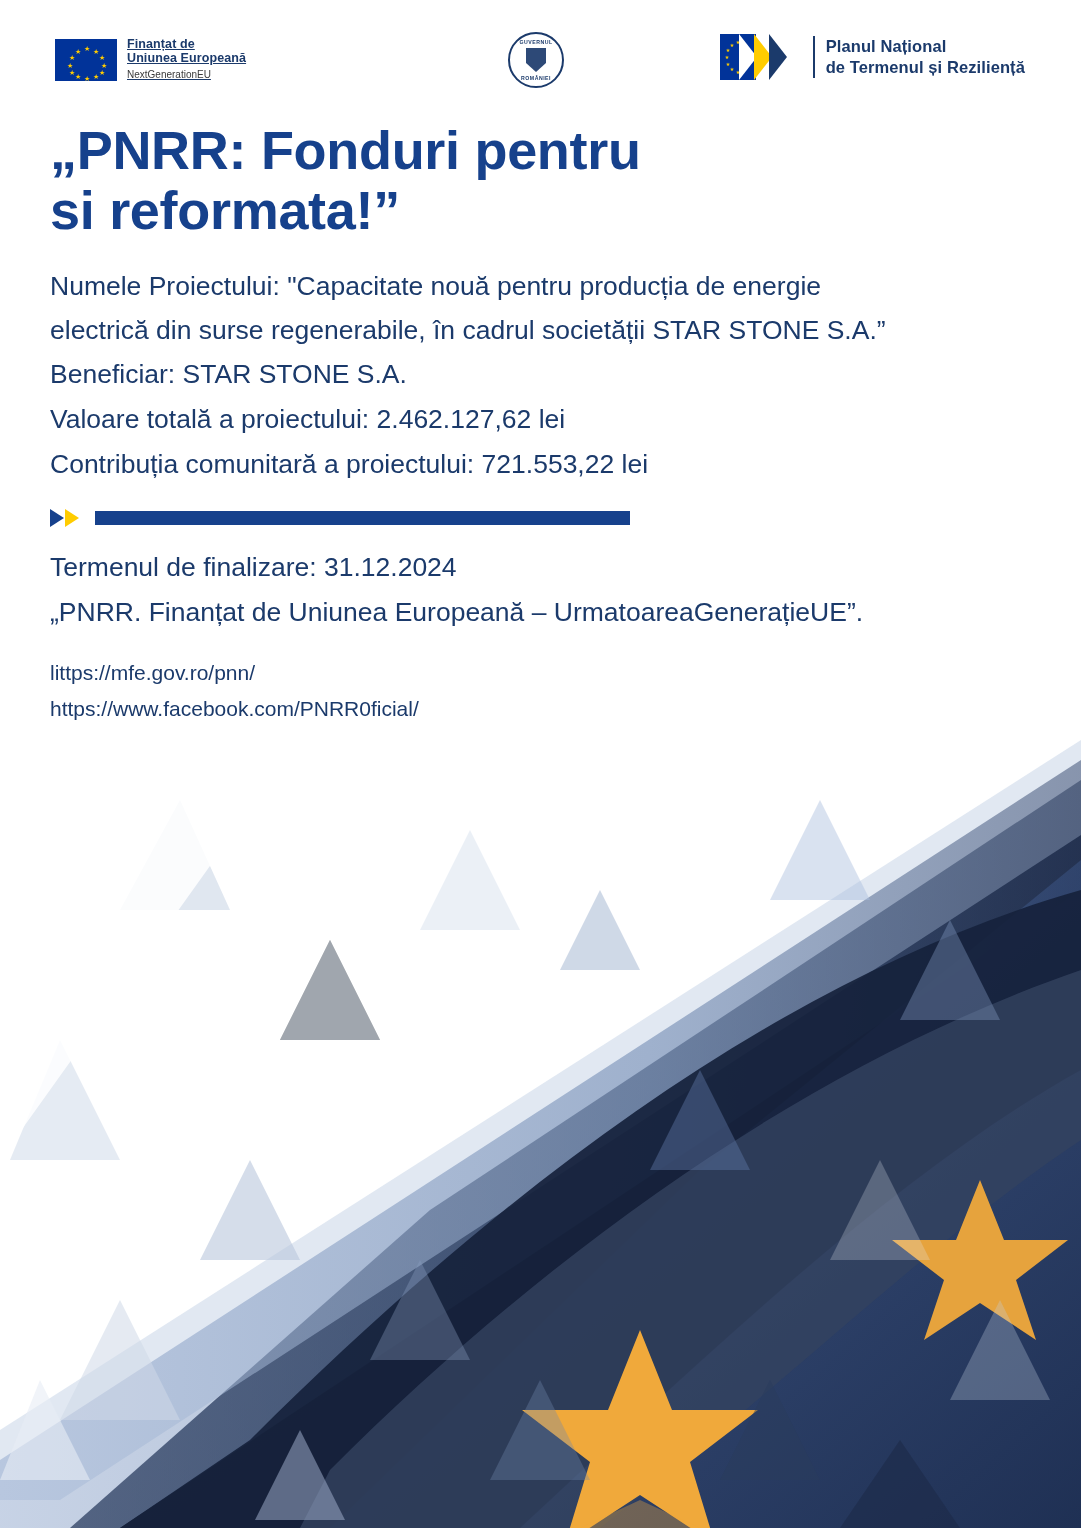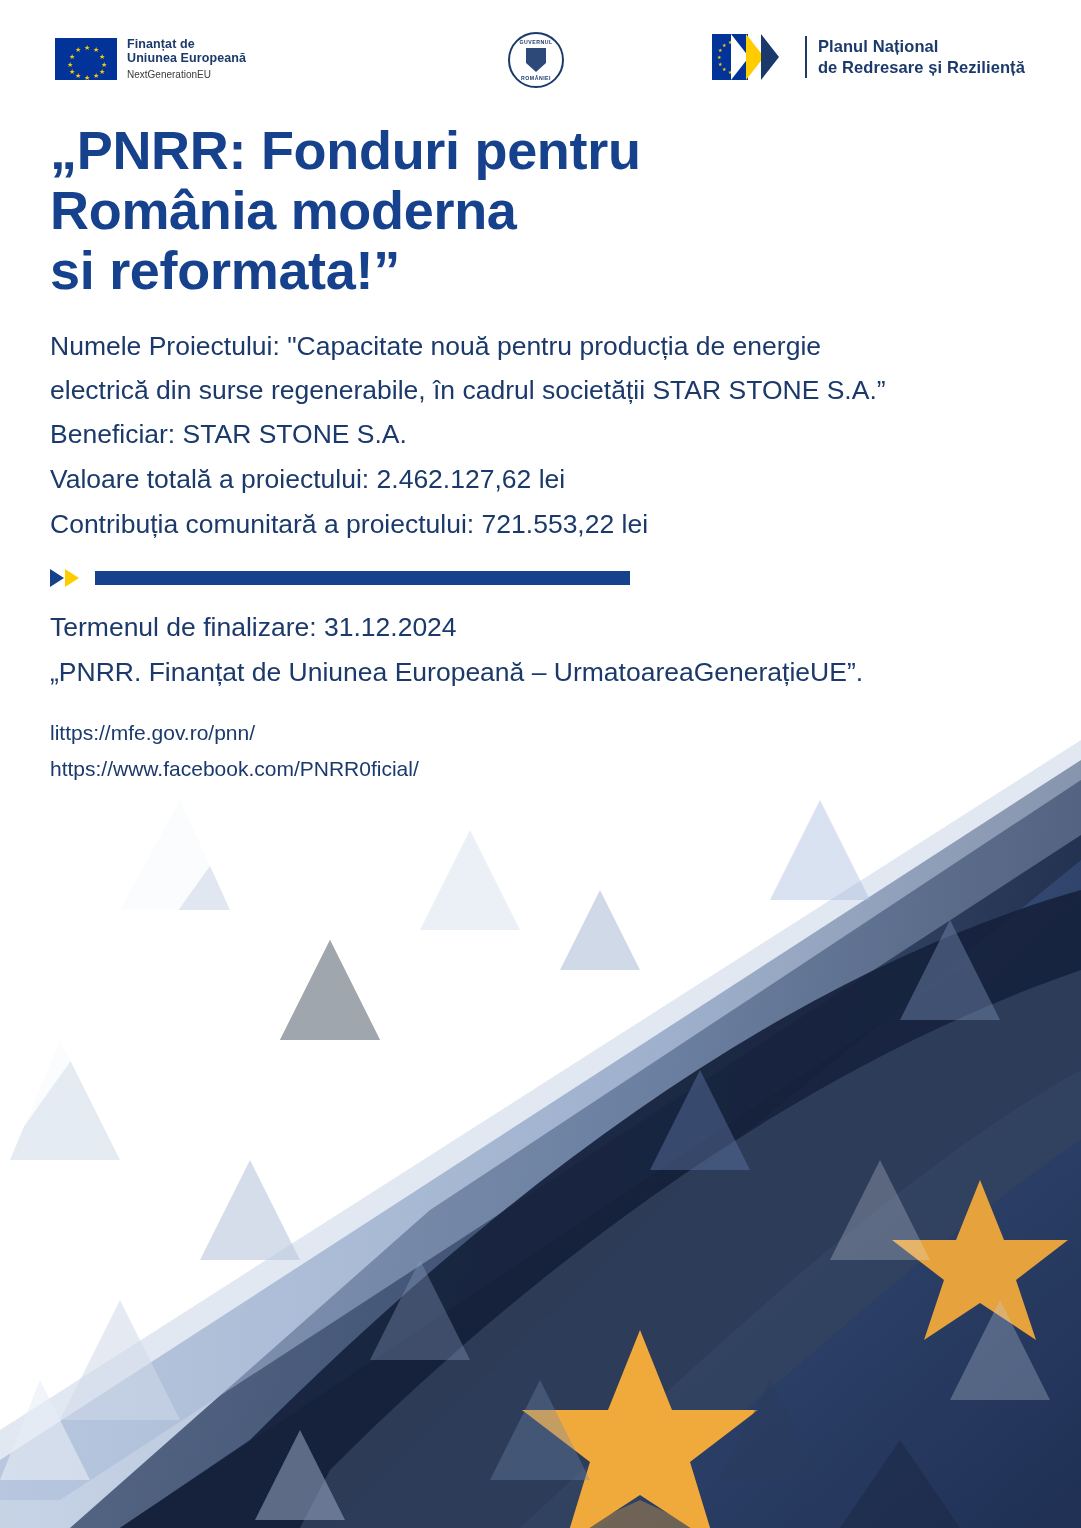--- a/index.html
+++ b/index.html
@@ -24,22 +24,23 @@
     height: 110px;
     z-index: 20;
   }
 
   
   .eu-logo {
     position: absolute;
     left: 55px;
     top: 36px;
     display: flex;
-    align-items: center;
+    align-items: flex-end;
     gap: 10px;
+    text-decoration: underline;
   }
   .eu-flag {
     width: 62px;
     height: 42px;
     background: #013399;
     position: relative;
     flex: none;
   }
   .eu-flag .star {
     position: absolute;
@@ -274,31 +275,30 @@
         <span class="st" style="left:6px;top:14px;">★</span>
         <span class="st" style="left:10px;top:9px;">★</span>
       </div>
       <div class="arw a1"></div>
       <div class="arw a2"></div>
       <div class="arw a3"></div>
     </div>
     <div class="pnrr-divider"></div>
     <div class="pnrr-text">
       <div>Planul Național</div>
-      <div>de Redresare și Reziliență</div>
+      <div>de Termenul și Reziliență</div>
     </div>
   </div>
 
 </div>
 
 <div class="content">
 
   <h1 class="headline">
     <span class="ln">„PNRR: Fonduri pentru</span>
-    <span class="ln">România moderna</span>
     <span class="ln">si reformata!”</span>
   </h1>
 
   <div class="body-text">
     <p class="tight">Numele Proiectului: "Capacitate nouă pentru producția de energie</p>
     <p class="tight">electrică din surse regenerabile, în cadrul societății STAR STONE S.A.”</p>
     <p>Beneficiar: STAR STONE S.A.</p>
     <p>Valoare totală a proiectului: 2.462.127,62 lei</p>
     <p>Contribuția comunitară a proiectului: 721.553,22 lei</p>
   </div>

